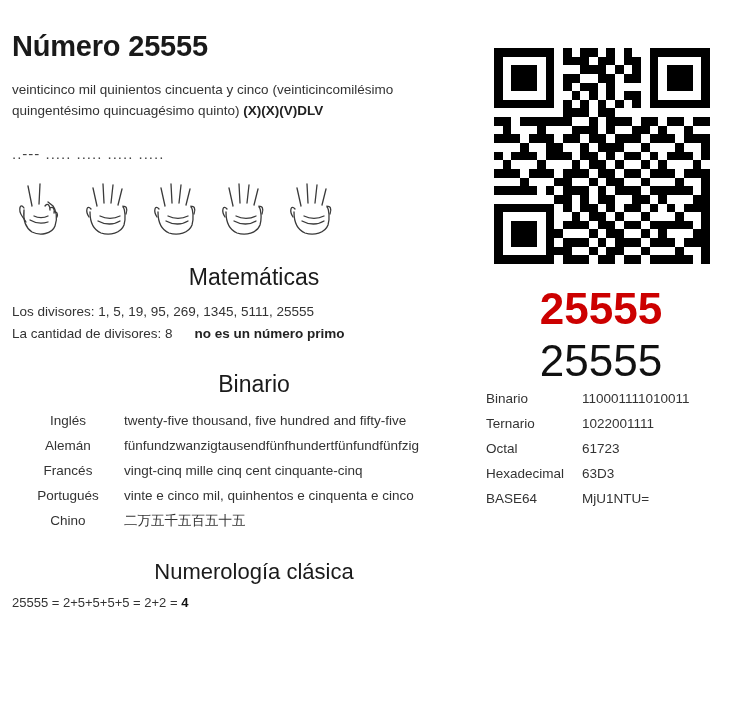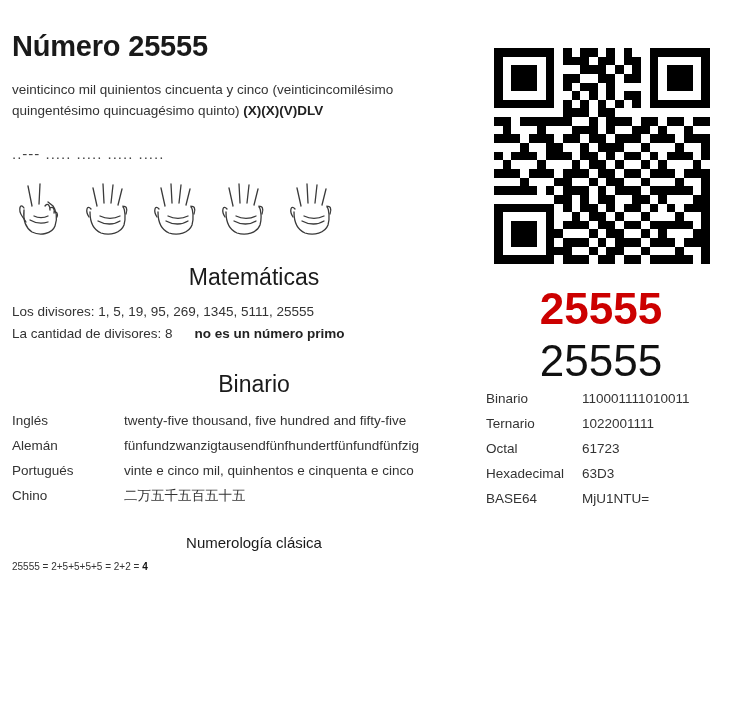--- a/index.html
+++ b/index.html
@@ -66,21 +66,21 @@
   }
   .hand { width: 60px; height: 62px; }
 
   h2.section {
     font-size: 23px;
     font-weight: normal;
     margin: 26px 0 10px 14px;
     color: #1a1a1a;
     text-align: center;
   }
-  h2.section.sub { font-size: 15px; }
+  h2.section.sub { font-size: 22px; }
 
   .math-line {
     font-size: 13.5px;
     line-height: 22px;
     color: #333;
   }
   .math-line .strong {
     font-weight: bold;
     color: #222;
     margin-left: 22px;
@@ -91,25 +91,25 @@
     width: 462px;
     margin-top: 2px;
   }
   table.langs td {
     font-size: 13.5px;
     color: #333;
     padding: 3px 0;
     vertical-align: top;
     line-height: 19px;
   }
-  table.langs td.name { width: 112px; }
+  table.langs td.name { width: 112px; text-align: center; }
   table.langs td.val { padding-right: 4px; }
 
   .numerology {
-    font-size: 10px;
+    font-size: 13px;
     color: #333;
     margin-top: 8px;
   }
   .numerology b { color: #111; }
 
   
   .qr {
     margin-top: 48px;
     width: 216px;
     height: 216px;
@@ -225,20 +225,24 @@
     <h2 class="section">Binario</h2>
     <table class="langs">
       <tbody>
           <tr>
         <td class="name">Inglés</td>
         <td class="val">twenty-five thousand, five hundred and fifty-five</td>
       </tr>
       <tr>
         <td class="name">Alemán</td>
         <td class="val">fünfundzwanzigtausendfünfhundertfünfundfünfzig</td>
+      </tr>
+      <tr>
+        <td class="name">Francés</td>
+        <td class="val">vingt-cinq mille cinq cent cinquante-cinq</td>
       </tr>
       <tr>
         <td class="name">Portugués</td>
         <td class="val">vinte e cinco mil, quinhentos e cinquenta e cinco</td>
       </tr>
       <tr>
         <td class="name">Chino</td>
         <td class="val">二万五千五百五十五</td>
       </tr>
     </tbody>

